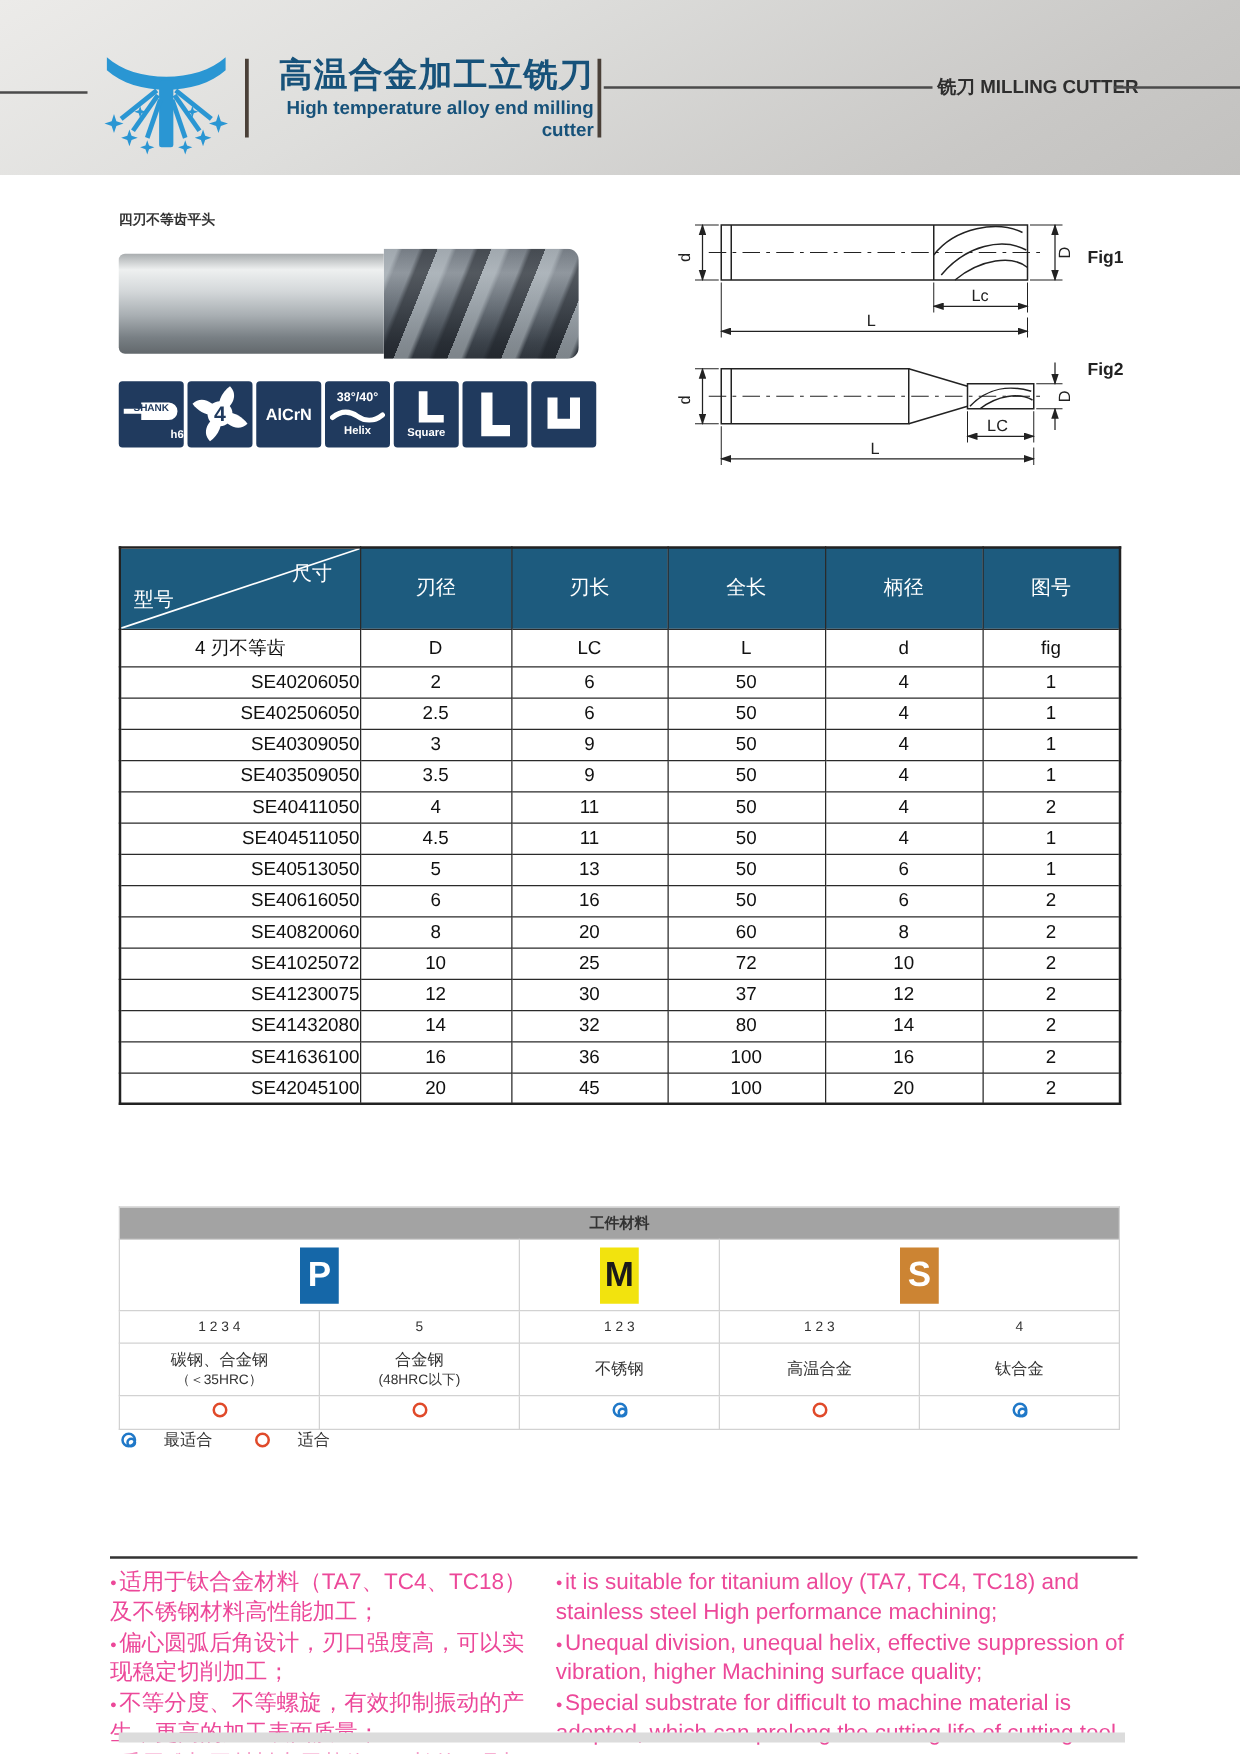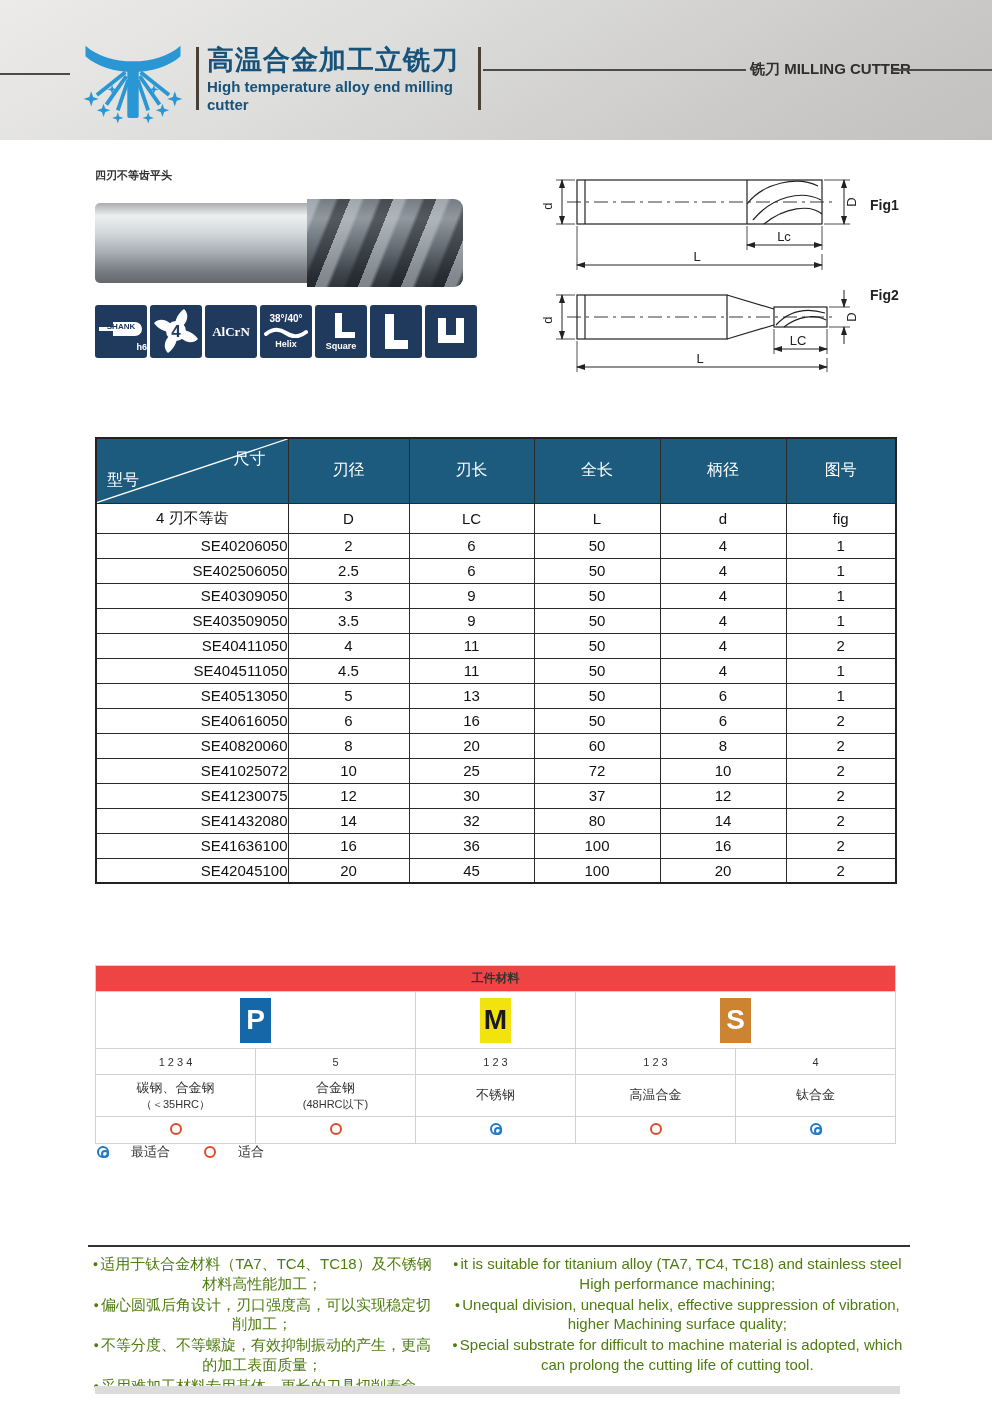--- a/index.html
+++ b/index.html
@@ -7,42 +7,42 @@
   body{font-family:"Liberation Sans","DejaVu Sans",sans-serif;color:#222;}
   .page{position:relative;width:992px;height:1403px;background:#ffffff;overflow:hidden;}
 
   
   .top-band{position:absolute;left:0;top:0;width:992px;height:140px;
     background:linear-gradient(150deg,#ecebe9 0%,#dededc 35%,#c9c8c6 80%,#c2c1bf 100%);}
   .left-rule{position:absolute;left:0;top:73px;width:70px;height:2px;background:#4b4b4b;}
   .logo{position:absolute;left:76px;top:40px;width:114px;height:88px;}
   .v-div{position:absolute;top:47px;width:3px;height:63px;background:#4a4038;}
   .v-div.d1{left:196px;} .v-div.d2{left:478px;}
-  .brand{position:absolute;left:207px;top:44px;width:268px;}
+  .brand{position:absolute;left:207px;top:44px;width:268px;text-align:right;}
   .brand h1{margin:0;font-size:27px;line-height:1.2;font-weight:bold;color:#17527a;letter-spacing:1px;}
   .brand h2{margin:2px 0 0 0;font-size:15px;line-height:1.15;font-weight:bold;color:#17527a;}
   .mid-rule{position:absolute;left:483px;top:69px;width:263px;height:2px;background:#4b4b4b;}
   .cat-label{position:absolute;left:750px;top:60px;font-size:15px;font-weight:bold;color:#2e2e2e;white-space:nowrap;}
   .right-rule{position:absolute;left:891px;top:69px;width:101px;height:2px;background:#4b4b4b;}
 
   
   .section-title{position:absolute;left:95px;top:168px;font-size:11px;font-weight:bold;color:#333;}
   .photo{position:absolute;left:95px;top:199px;width:368px;height:88px;}
   .photo .shank{position:absolute;left:0;top:4px;width:212px;height:80px;border-radius:5px 0 0 5px;
     background:linear-gradient(180deg,#a9adaf 0%,#eef0f0 16%,#d3d7d9 38%,#a8aeb2 62%,#787f84 84%,#62686c 100%);}
   .photo .flutes{position:absolute;left:212px;top:0;width:156px;height:88px;border-radius:0 9px 9px 0;
     background:
       repeating-linear-gradient(112deg,rgba(190,198,203,0.55) 0 10px,rgba(60,66,74,0.1) 14px 26px,rgba(25,29,35,0.55) 30px 40px),
       linear-gradient(180deg,#7c838b 0%,#9aa1a8 22%,#6a727a 55%,#3c434b 85%,#2e343b 100%);}
   .badges{position:absolute;left:95px;top:305px;display:flex;gap:3px;}
   .badge{width:52px;height:53px;background:#203a5e;border-radius:3px;position:relative;
     display:flex;flex-direction:column;align-items:center;justify-content:center;color:#fff;}
   .badge .t-top{font-size:10px;font-weight:bold;line-height:1;}
   .badge .t-bot{font-size:9px;font-weight:bold;line-height:1;margin-top:2px;}
-  .badge .big{font-size:13px;font-weight:bold;font-family:Liberation Serif, serif;}
+  .badge .big{font-size:13px;font-weight:bold;}
   .badge svg{display:block;}
   .badge .shank-text{position:absolute;top:17px;left:0;width:100%;text-align:center;
     font-size:8px;font-weight:bold;color:#203a5e;letter-spacing:0;}
   .badge .h6{position:absolute;bottom:6px;width:100%;text-align:right;font-size:9px;font-weight:bold;color:#fff;}
   .badge .num4{position:absolute;top:50%;left:50%;transform:translate(-50%,-52%);
     font-size:17px;font-weight:bold;color:#203a5e;}
 
   
   .drawings{position:absolute;left:532px;top:162px;width:460px;height:220px;}
   .drawings svg{width:100%;height:100%;}
@@ -58,21 +58,21 @@
   .corner svg{position:absolute;left:0;top:0;width:100%;height:100%;}
   .corner .tl{position:absolute;left:10px;bottom:12px;font-size:16px;color:#fff;}
   .corner .br{position:absolute;right:22px;top:10px;font-size:16px;color:#fff;}
   table.spec .sub td{height:30px;font-size:15px;color:#111;}
   table.spec tbody tr.r td{height:25px;font-size:15px;color:#111;}
   table.spec td.model{text-align:right;padding-left:3px;}
 
   
   table.mat{position:absolute;left:95px;top:965px;width:800px;border-collapse:collapse;table-layout:fixed;border:1px solid #d2d2d2;}
   table.mat td{border:1px solid #d2d2d2;text-align:center;vertical-align:middle;}
-  table.mat .ttl td{background:#ef4444;height:26px;font-size:12px;font-weight:bold;color:#333;}
+  table.mat .ttl td{background:#a3a3a3;height:26px;font-size:12px;font-weight:bold;color:#333;}
   table.mat .brow td{height:57px;background:#fff;}
   .mbadge{display:inline-flex;align-items:center;justify-content:center;width:31px;height:45px;
     font-size:28px;font-weight:bold;color:#fff;}
   .mbadge.p{background:#1567a8;}
   .mbadge.m{background:#f2e30e;color:#1a1a1a;}
   .mbadge.s{background:#cc8433;}
   table.mat .grow td{height:26px;font-size:11px;color:#333;}
   table.mat .nrow td{height:42px;font-size:13px;color:#333;line-height:1.4;}
   table.mat .nrow .sub{font-size:11px;}
   table.mat .crow td{height:27px;}
@@ -83,21 +83,21 @@
     border:2px solid #1f78c8;border-radius:50%;}
 
   .legend{position:absolute;left:97px;top:1143px;display:flex;gap:34px;align-items:center;font-size:13px;color:#333;}
   .legend .item{display:flex;align-items:center;gap:22px;}
 
   
   .features{position:absolute;left:88px;top:1245px;width:822px;border-top:2px solid #333;
     display:flex;padding-top:7px;}
   .features .cn{width:352px;}
   .features .en{width:470px;margin-left:8px;}
-  .features .b{font-size:15px;line-height:1.32;color:#4d7c0f;margin-bottom:1px;text-align:center;}
+  .features .b{font-size:18px;line-height:1.32;color:#ec4899;margin-bottom:1px;}
   .features .b::before{content:"●";font-size:9px;vertical-align:2px;margin-right:2px;}
 
   .footer-strip{position:absolute;left:95px;top:1386px;width:805px;height:8px;background:#dcdcdc;}
 </style>
 </head>
 <body>
 
 <div class="page">
 
   <div class="top-band">

